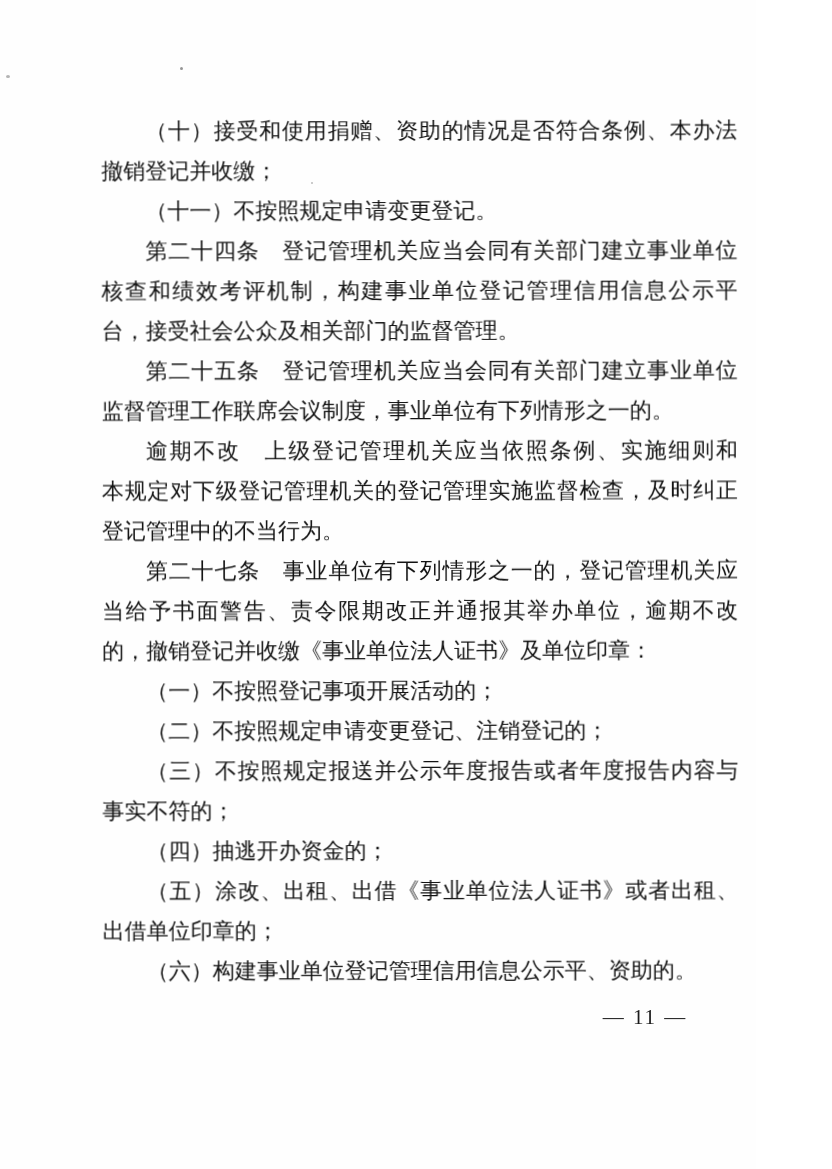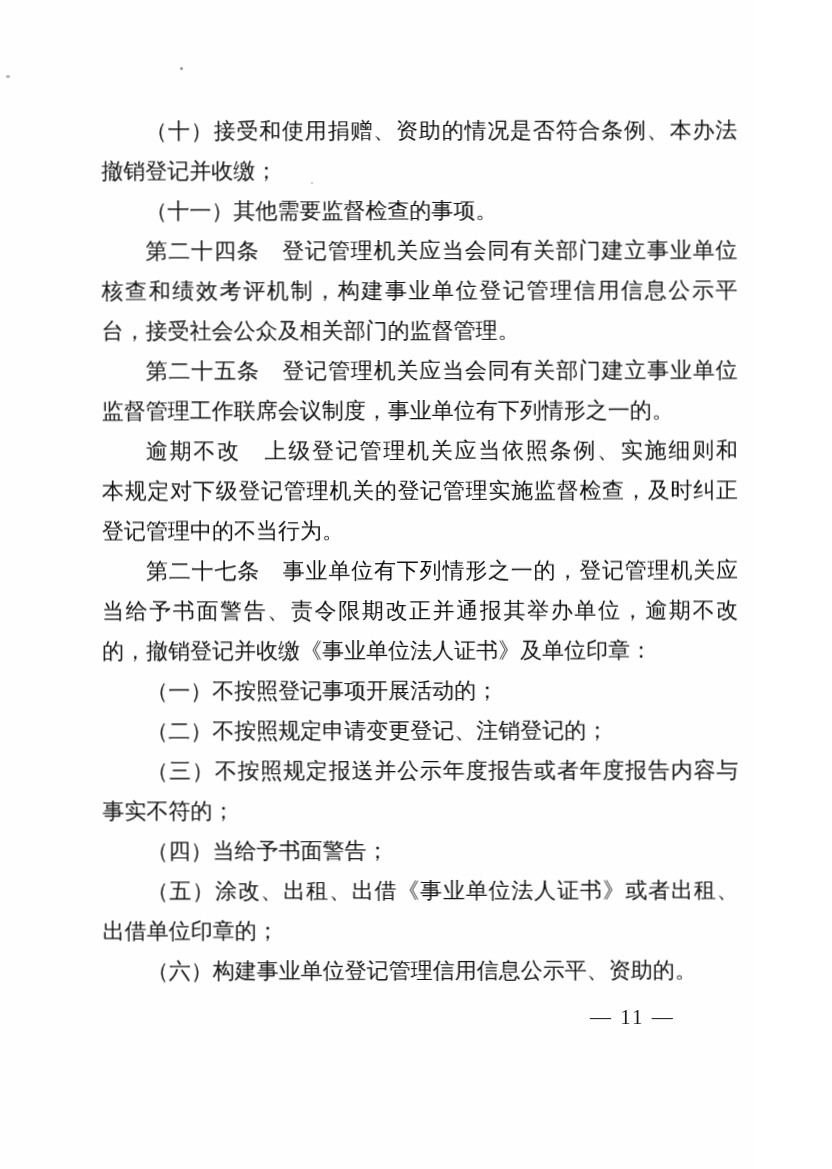--- a/index.html
+++ b/index.html
@@ -36,20 +36,21 @@
   .line.last { text-align-last: left; }
   .line.indent { padding-left: 44px; }
   .bold { font-weight: 400; }
   .page-number {
     position: absolute;
     left: 590px;
     top: 1005px;
     width: 110px;
     font-size: 21px;
     letter-spacing: 2px;
+    text-align: center;
     white-space: nowrap;
     filter: blur(0.3px);
     color: #1b1b1b;
   }
   .speck {
     position: absolute;
     background: #6a6a6a;
     border-radius: 50%;
     width: 3px;
     height: 3px;
@@ -68,21 +69,21 @@
   <span class="speck s2"></span>
   <span class="speck s3"></span>
   <span class="speck s4"></span>
 
   <div class="text-block">
       <div class="para">
         <div class="line indent"><span>（十）接受和使用捐赠、资助的情况是否符合条例、本办法</span></div>
         <div class="line last"><span>撤销登记并收缴；</span></div>
       </div>
       <div class="para">
-        <div class="line last indent"><span>（十一）其他需要监督检查的事项。</span></div>
+        <div class="line last indent"><span>（十一）不按照规定申请变更登记。</span></div>
       </div>
       <div class="para">
         <div class="line indent"><span class="bold">第二十四条</span><span>　登记管理机关应当会同有关部门建立事业单位</span></div>
         <div class="line"><span>核查和绩效考评机制，构建事业单位登记管理信用信息公示平</span></div>
         <div class="line last"><span>台，接受社会公众及相关部门的监督管理。</span></div>
       </div>
       <div class="para">
         <div class="line indent"><span class="bold">第二十五条</span><span>　登记管理机关应当会同有关部门建立事业单位</span></div>
         <div class="line last"><span>监督管理工作联席会议制度，事业单位有下列情形之一的。</span></div>
       </div>
@@ -100,21 +101,21 @@
         <div class="line last indent"><span>（一）不按照登记事项开展活动的；</span></div>
       </div>
       <div class="para">
         <div class="line last indent"><span>（二）不按照规定申请变更登记、注销登记的；</span></div>
       </div>
       <div class="para">
         <div class="line indent"><span>（三）不按照规定报送并公示年度报告或者年度报告内容与</span></div>
         <div class="line last"><span>事实不符的；</span></div>
       </div>
       <div class="para">
-        <div class="line last indent"><span>（四）当给予书面警告；</span></div>
+        <div class="line last indent"><span>（四）抽逃开办资金的；</span></div>
       </div>
       <div class="para">
         <div class="line indent"><span>（五）涂改、出租、出借《事业单位法人证书》或者出租、</span></div>
         <div class="line last"><span>出借单位印章的；</span></div>
       </div>
       <div class="para">
         <div class="line last indent"><span>（六）构建事业单位登记管理信用信息公示平、资助的。</span></div>
       </div>
     </div>
 

